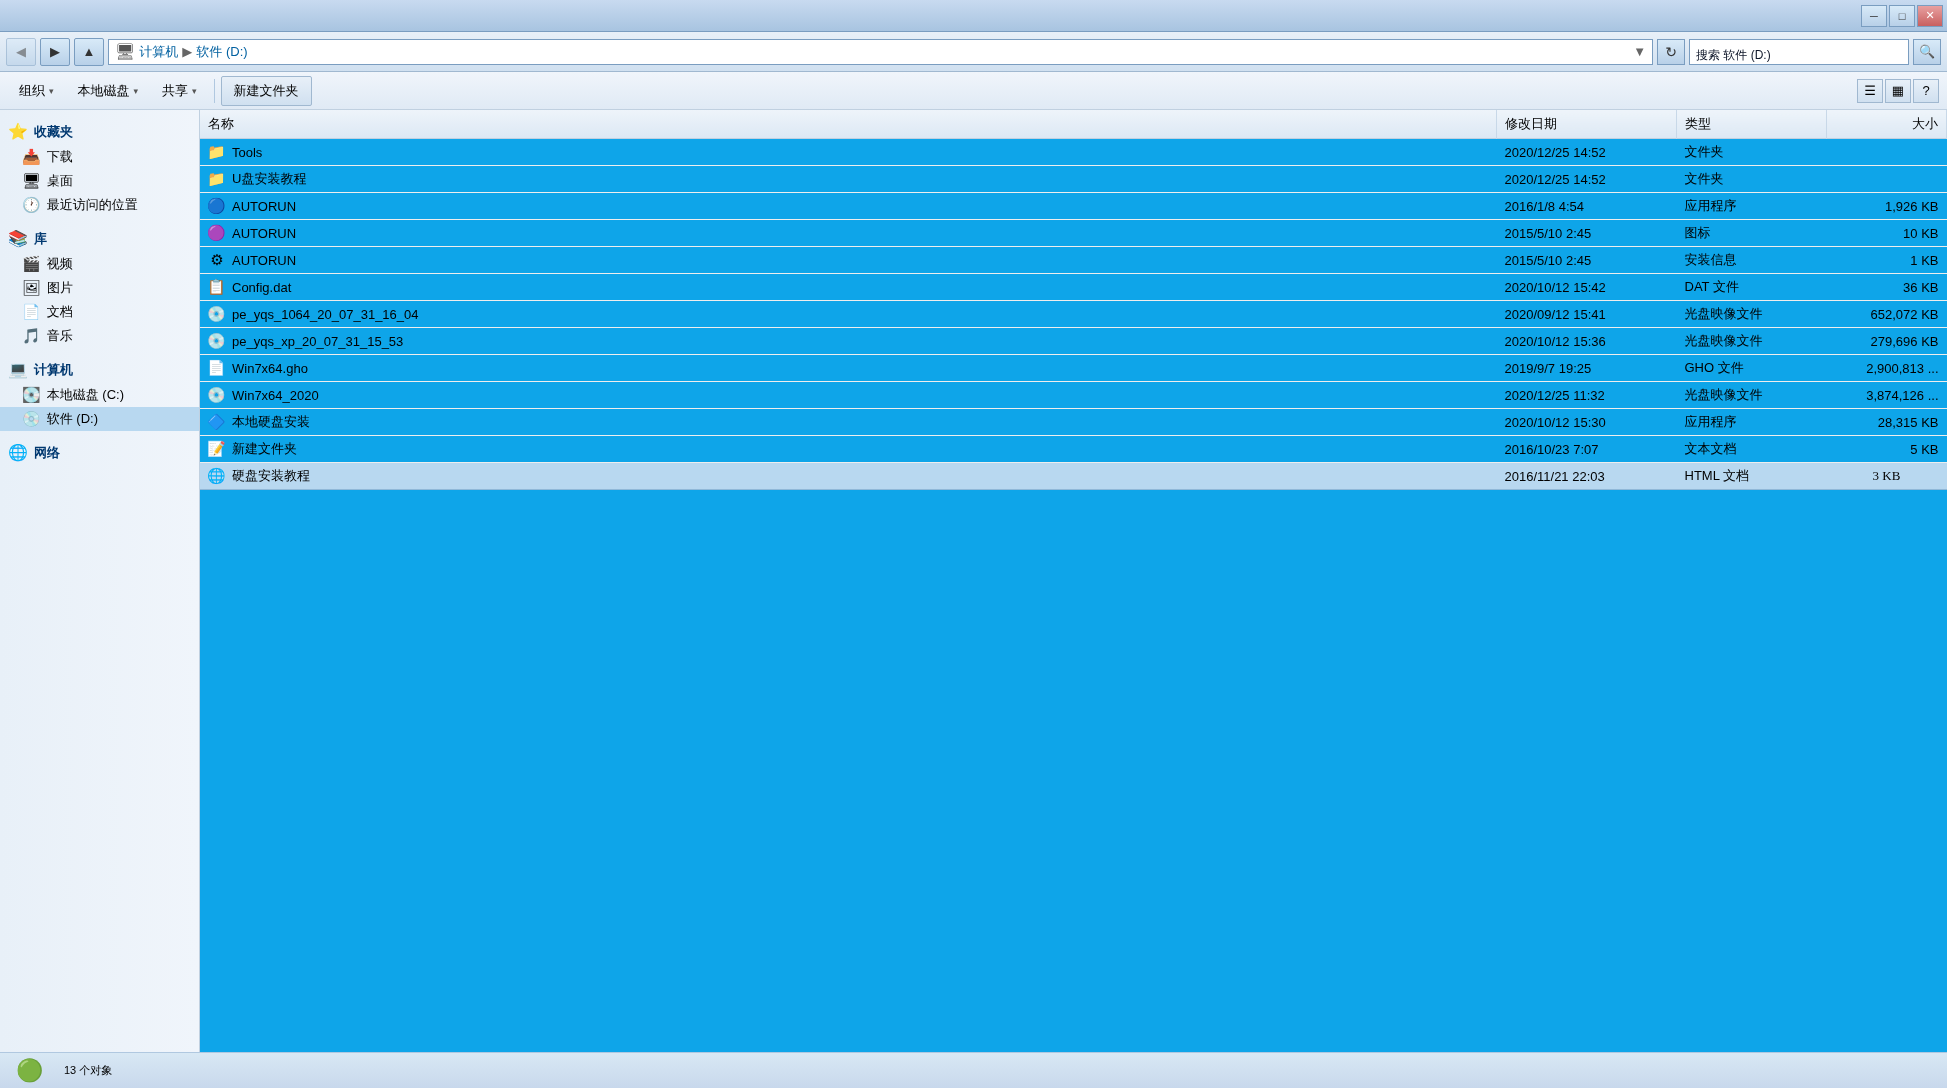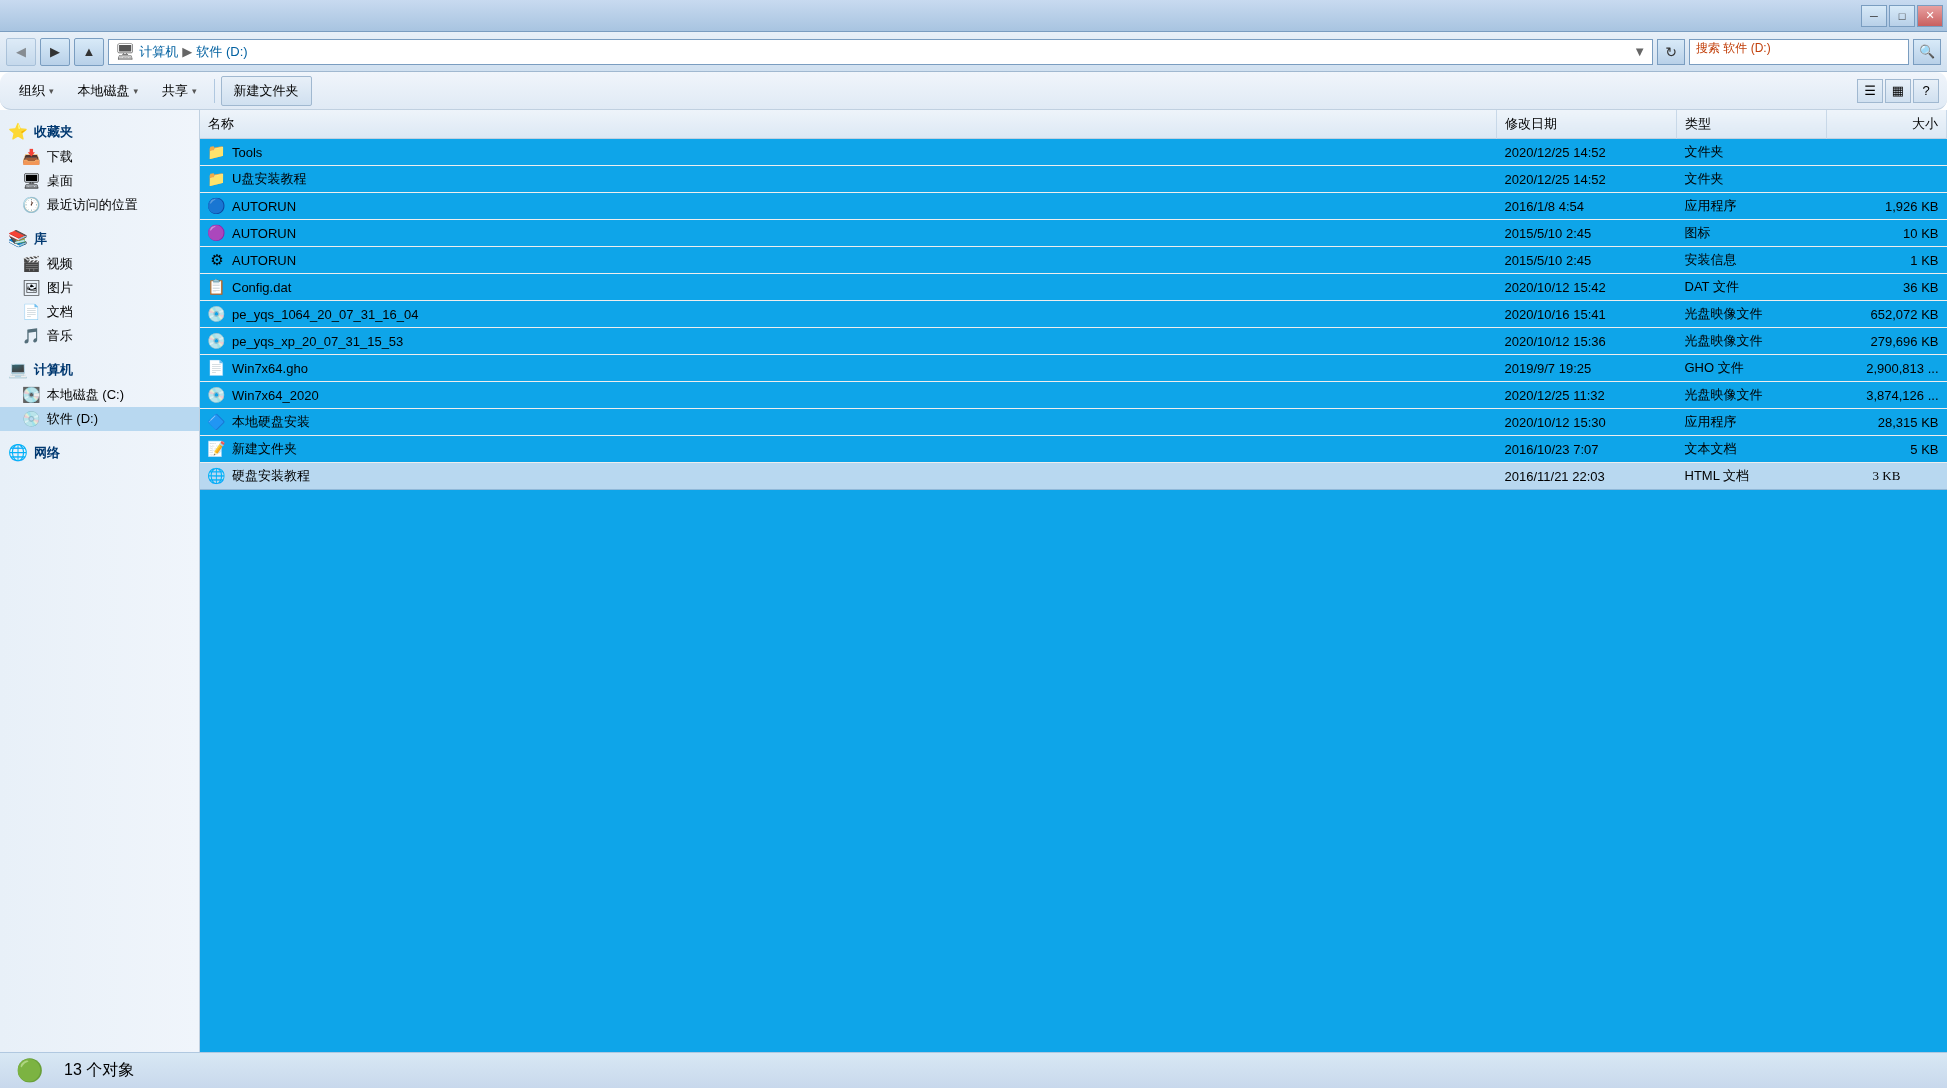--- a/index.html
+++ b/index.html
@@ -105,24 +105,24 @@
       justify-content: center;
       font-size: 14px;
       color: #333;
     }
     .search-box {
       width: 220px;
       height: 26px;
       border: 1px solid #7a9dc0;
       background: #fff;
       display: flex;
-      align-items: flex-start;
+      align-items: flex-end;
       padding: 0 6px;
       font-size: 12px;
-      color: #c2410c;
+      color: #0f172a;
     }
     .search-icon-btn {
       width: 28px;
       height: 26px;
       border: 1px solid #7a9dc0;
       background: linear-gradient(to bottom, #d8eaf8, #b8d0e8);
       cursor: pointer;
       display: flex;
       align-items: center;
       justify-content: center;
@@ -131,21 +131,20 @@
 
     
     .toolbar {
       height: 38px;
       background: linear-gradient(to bottom, #f0f5fb, #e0eaf5);
       display: flex;
       align-items: center;
       padding: 0 8px;
       gap: 2px;
       border-bottom: 1px solid #c0d0e0;
-      border-radius: 11px;
     }
     .toolbar-btn {
       height: 30px;
       padding: 0 10px;
       border: 1px solid transparent;
       background: transparent;
       cursor: pointer;
       display: flex;
       align-items: center;
       gap: 4px;
@@ -283,21 +282,21 @@
     }
     .status-app-icon {
       width: 36px;
       height: 36px;
       display: flex;
       align-items: center;
       justify-content: center;
       font-size: 22px;
     }
     .status-text {
-      font-size: 16px;
+      font-size: 11px;
       color: #000;
     }
 
     
     .view-controls {
       margin-left: auto;
       display: flex;
       align-items: center;
       gap: 2px;
     }
@@ -506,21 +505,21 @@
               </span></td>
             <td>2020/10/12 15:42</td>
             <td>DAT 文件</td>
             <td style="text-align: right;">36 KB</td>
           </tr>
           <tr>
             <td><span class="file-icon">
                 <span class="icon-img">💿</span>
                 <span>pe_yqs_1064_20_07_31_16_04</span>
               </span></td>
-            <td>2020/10/16 15:41</td>
+            <td>2020/09/12 15:41</td>
             <td>光盘映像文件</td>
             <td style="text-align: right;">652,072 KB</td>
           </tr>
           <tr>
             <td><span class="file-icon">
                 <span class="icon-img">💿</span>
                 <span>pe_yqs_xp_20_07_31_15_53</span>
               </span></td>
             <td>2020/10/12 15:36</td>
             <td>光盘映像文件</td>

